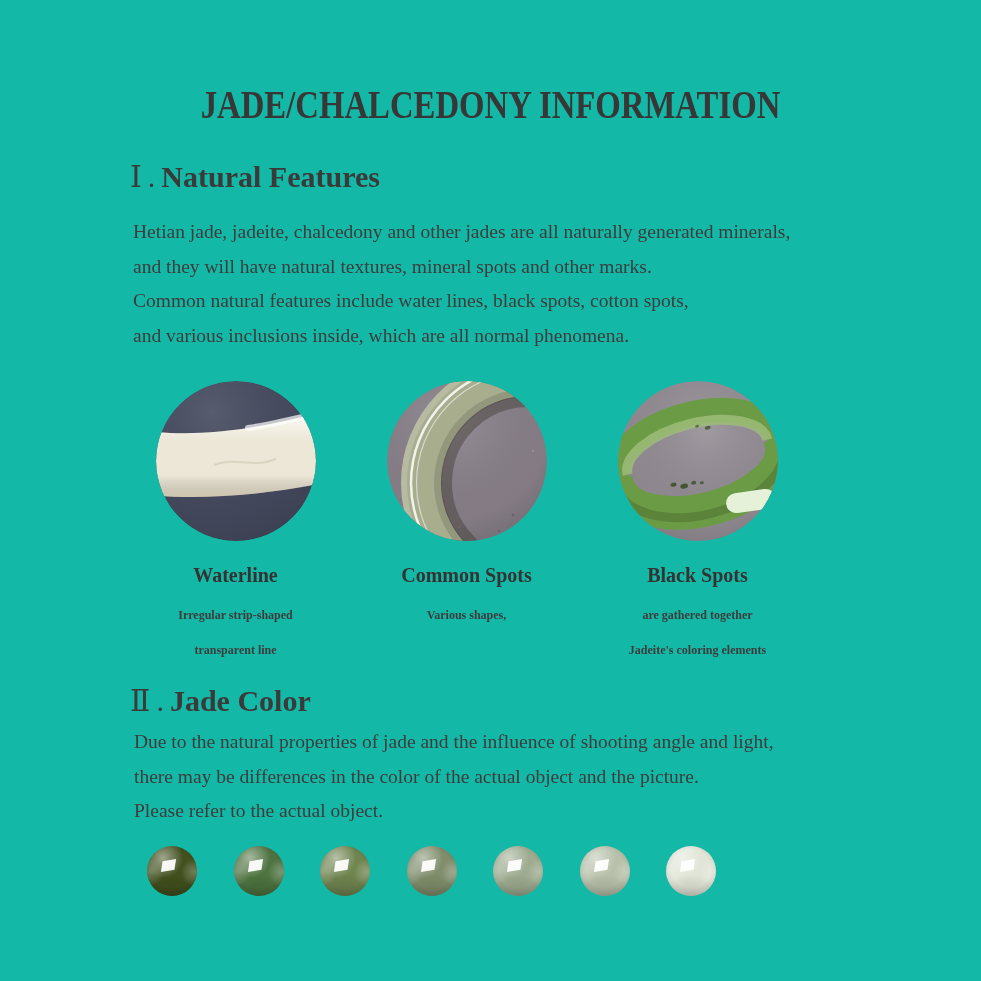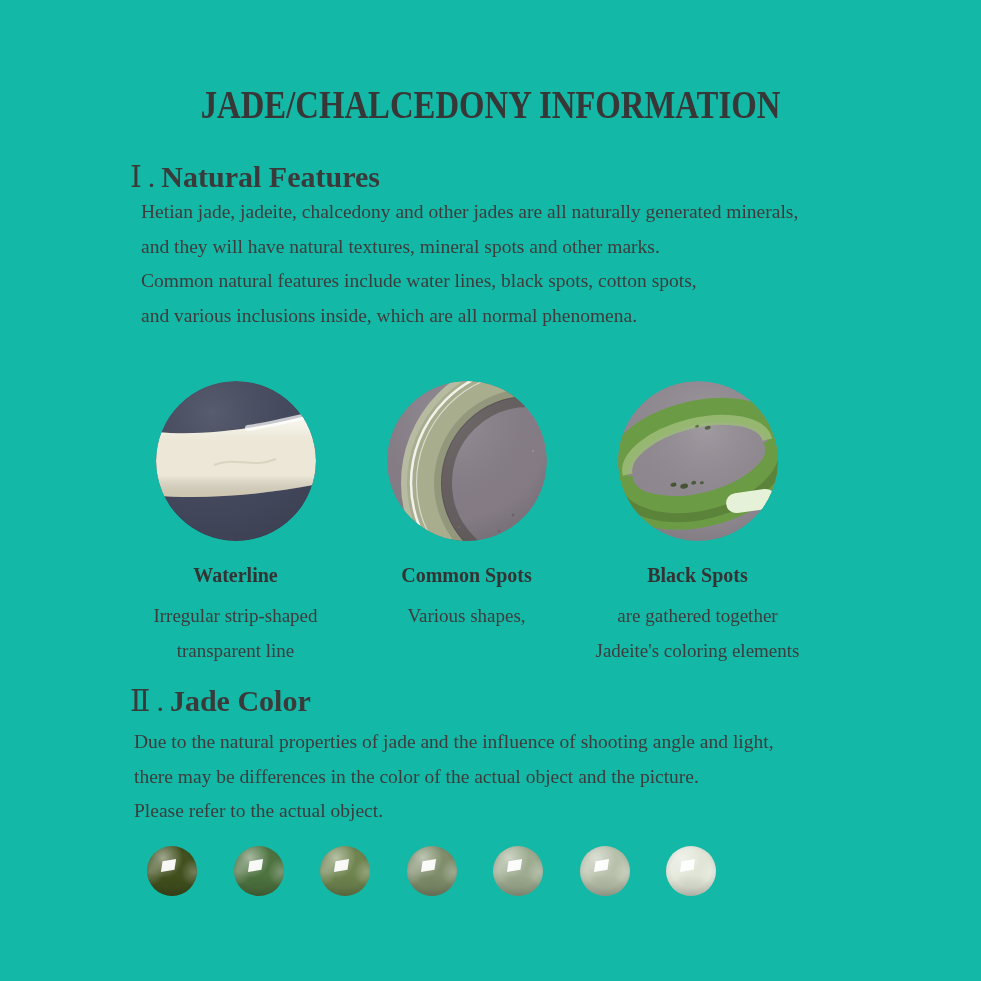--- a/index.html
+++ b/index.html
@@ -22,37 +22,37 @@
     color:#3a3a3a; white-space:nowrap; line-height:38px;text-align:right;
   }
   #heading-1 { top:158px; }
   #heading-2 { top:682px; }
   .sec-num { font-weight:400; letter-spacing:6px; }
   
   .para {
     position:absolute; font-size:19.5px; line-height:34.7px; color:#3c3c3c;
     white-space:nowrap;
   }
-  #para-1 { left:133px; top:195px;margin-left:8px; }
+  #para-1 { left:133px; top:215px; }
   #para-2 { left:134px; top:725px; }
   
   #features-row {
     position:absolute; left:120px; top:381px; width:693px; display:flex;
   }
   .feature-col { width:231px; display:flex; flex-direction:column; align-items:center; }
   .photo-circle {
     width:160px; height:160px; border-radius:50%; overflow:hidden; flex:0 0 auto;
   }
   .feature-caption {
     margin-top:22px; font-size:20px; font-weight:bold; color:#333333;
     line-height:24px; text-align:center; white-space:nowrap;
   }
   .feature-desc {
-    margin-top:11px; font-size:19px; line-height:35.2px; color:#3c3c3c;
-    text-align:center; white-space:nowrap;
+    margin-top:11px; font-size:12px; line-height:35.2px; color:#3c3c3c;
+    text-align:center; white-space:nowrap;font-weight:bold;
   }
   
   #beads-row {
     position:absolute; left:147px; top:846px; display:flex; column-gap:36.5px;
   }
   .bead {
     position:relative; width:50px; height:50px; border-radius:50%;
     background-color:#888;
   }
   .bead::before {

